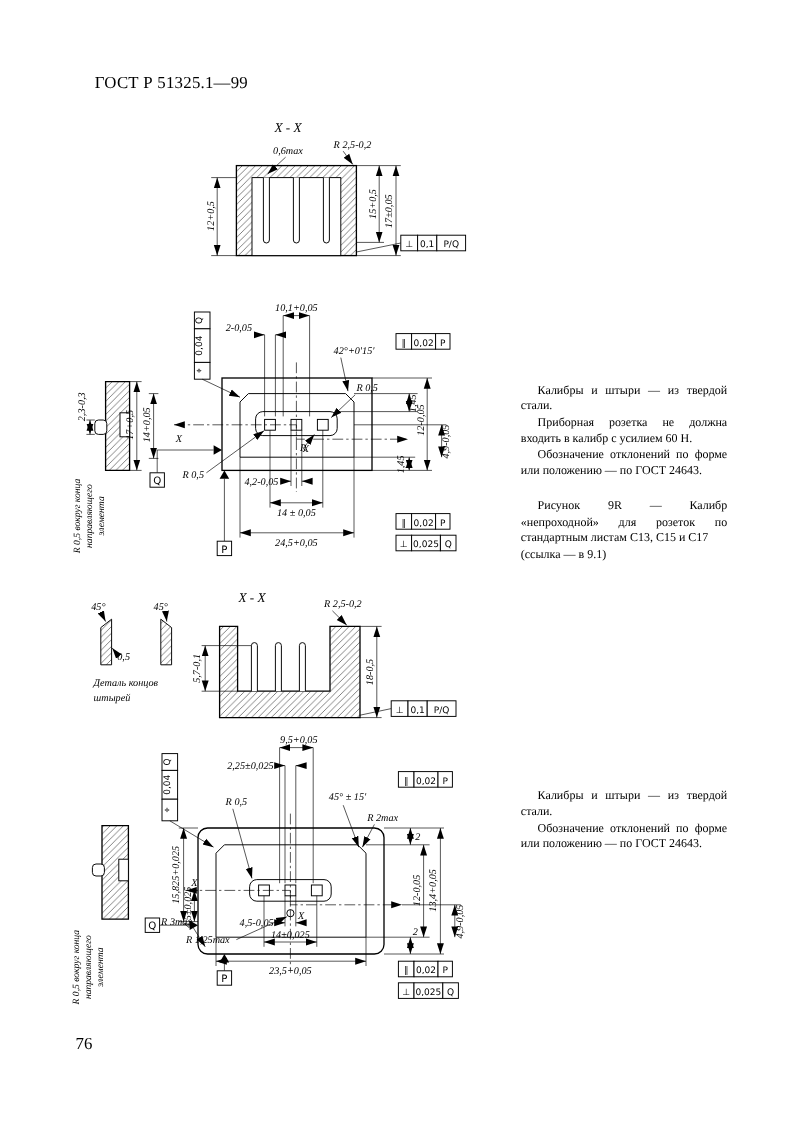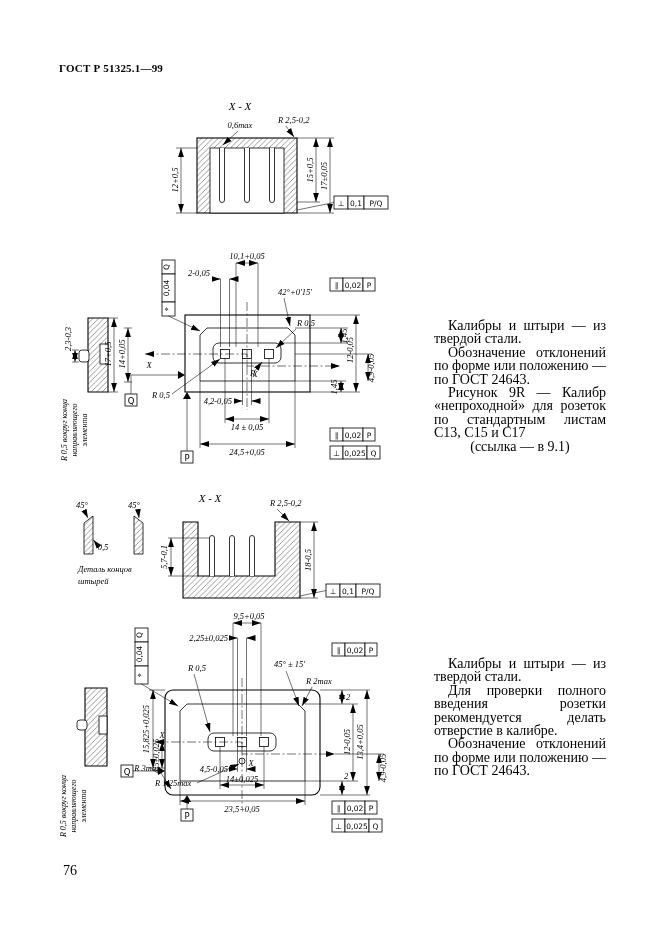--- a/index.html
+++ b/index.html
@@ -1,24 +1,24 @@
 <!DOCTYPE html>
 <html><head>
 <meta charset="utf-8">
 <style>
 *{margin:0;padding:0;box-sizing:border-box}
 html,body{width:661px;height:936px}
 body{position:relative;background:#fff;font-family:"Liberation Serif",serif;color:#000;overflow:hidden}
-.header{position:absolute;left:59px;top:62px;font-size:11px;font-weight:bold;letter-spacing:.2px}
+.header{position:absolute;left:79px;top:62px;font-size:14px;font-weight:normal;letter-spacing:.2px}
 .pagenum{position:absolute;left:63px;top:863px;font-size:14px}
 .drawing{position:absolute}
-.notes{position:absolute;left:434px;width:172px;font-size:14px;line-height:13.4px}
+.notes{position:absolute;left:434px;width:172px;font-size:10px;line-height:13.4px}
 .notes p{text-indent:14px;text-align:justify}
-.caption{margin-top:0;text-align:justify;text-indent:14px}
-.caption-ref{text-align:center}
+.caption{margin-top:16px;text-align:justify;text-indent:14px}
+.caption-ref{text-align:left}
 .ol{stroke:#000;stroke-width:1.1}
 .ml{stroke:#000;stroke-width:0.8}
 .dl{stroke:#000;stroke-width:0.55;fill:none}
 .cl{stroke:#000;stroke-width:0.55;fill:none;stroke-dasharray:9 2.5 2 2.5}
 text{fill:#000}
 .dim{font:italic 8.5px "Liberation Serif",serif}
 .dim-s{font:italic 8px "Liberation Serif",serif}
 .ttl{font:italic 11px "Liberation Serif",serif}
 .ft{font:7.5px "DejaVu Sans",sans-serif}
 .dat{font:8.5px "DejaVu Sans",sans-serif}
@@ -395,24 +395,24 @@
     <g>
       <text class="dim-s" x="16" y="318" text-anchor="middle" transform="rotate(-90 16 318)">R 0,5 вокруг конца</text>
       <text class="dim-s" x="26" y="318" text-anchor="middle" transform="rotate(-90 26 318)">направляющего</text>
       <text class="dim-s" x="36" y="318" text-anchor="middle" transform="rotate(-90 36 318)">элемента</text>
     </g>
   </g>
 </svg>
 
 <div class="notes" style="top:319px">
   <p>Калибры и штыри — из твердой стали.</p>
+  <p>Приборная розетка не должна входить в калибр с усилием 60 Н.</p>
   <p>Обозначение отклонений по форме или положению — по ГОСТ 24643.</p>
   <div class="caption">Рисунок 9R — Калибр «непроходной» для розеток по стандартным листам С13, С15 и С17</div>
   <div class="caption-ref">(ссылка — в 9.1)</div>
 </div>
 
 <div class="notes" style="top:657px">
   <p>Калибры и штыри — из твердой стали.</p>
-  <p>Для проверки полного введения розетки рекомендуется делать отверстие в калибре.</p>
   <p>Обозначение отклонений по форме или положению — по ГОСТ 24643.</p>
 </div>
 
 <div class="pagenum">76</div>
 
 </body></html>

